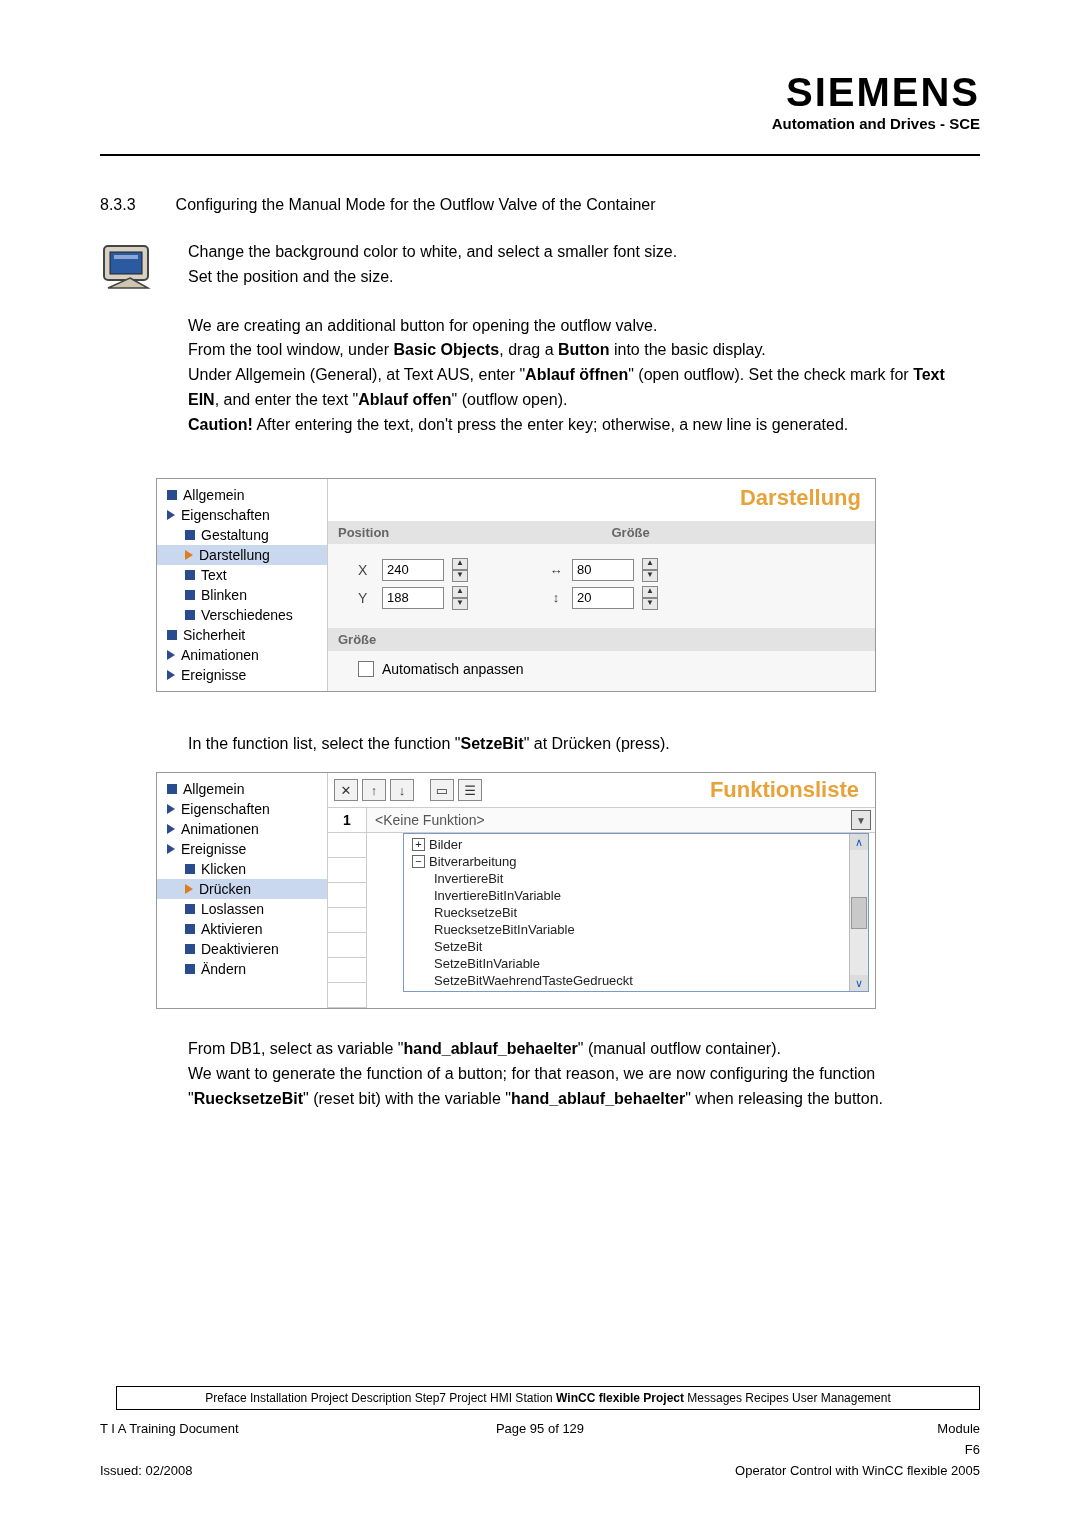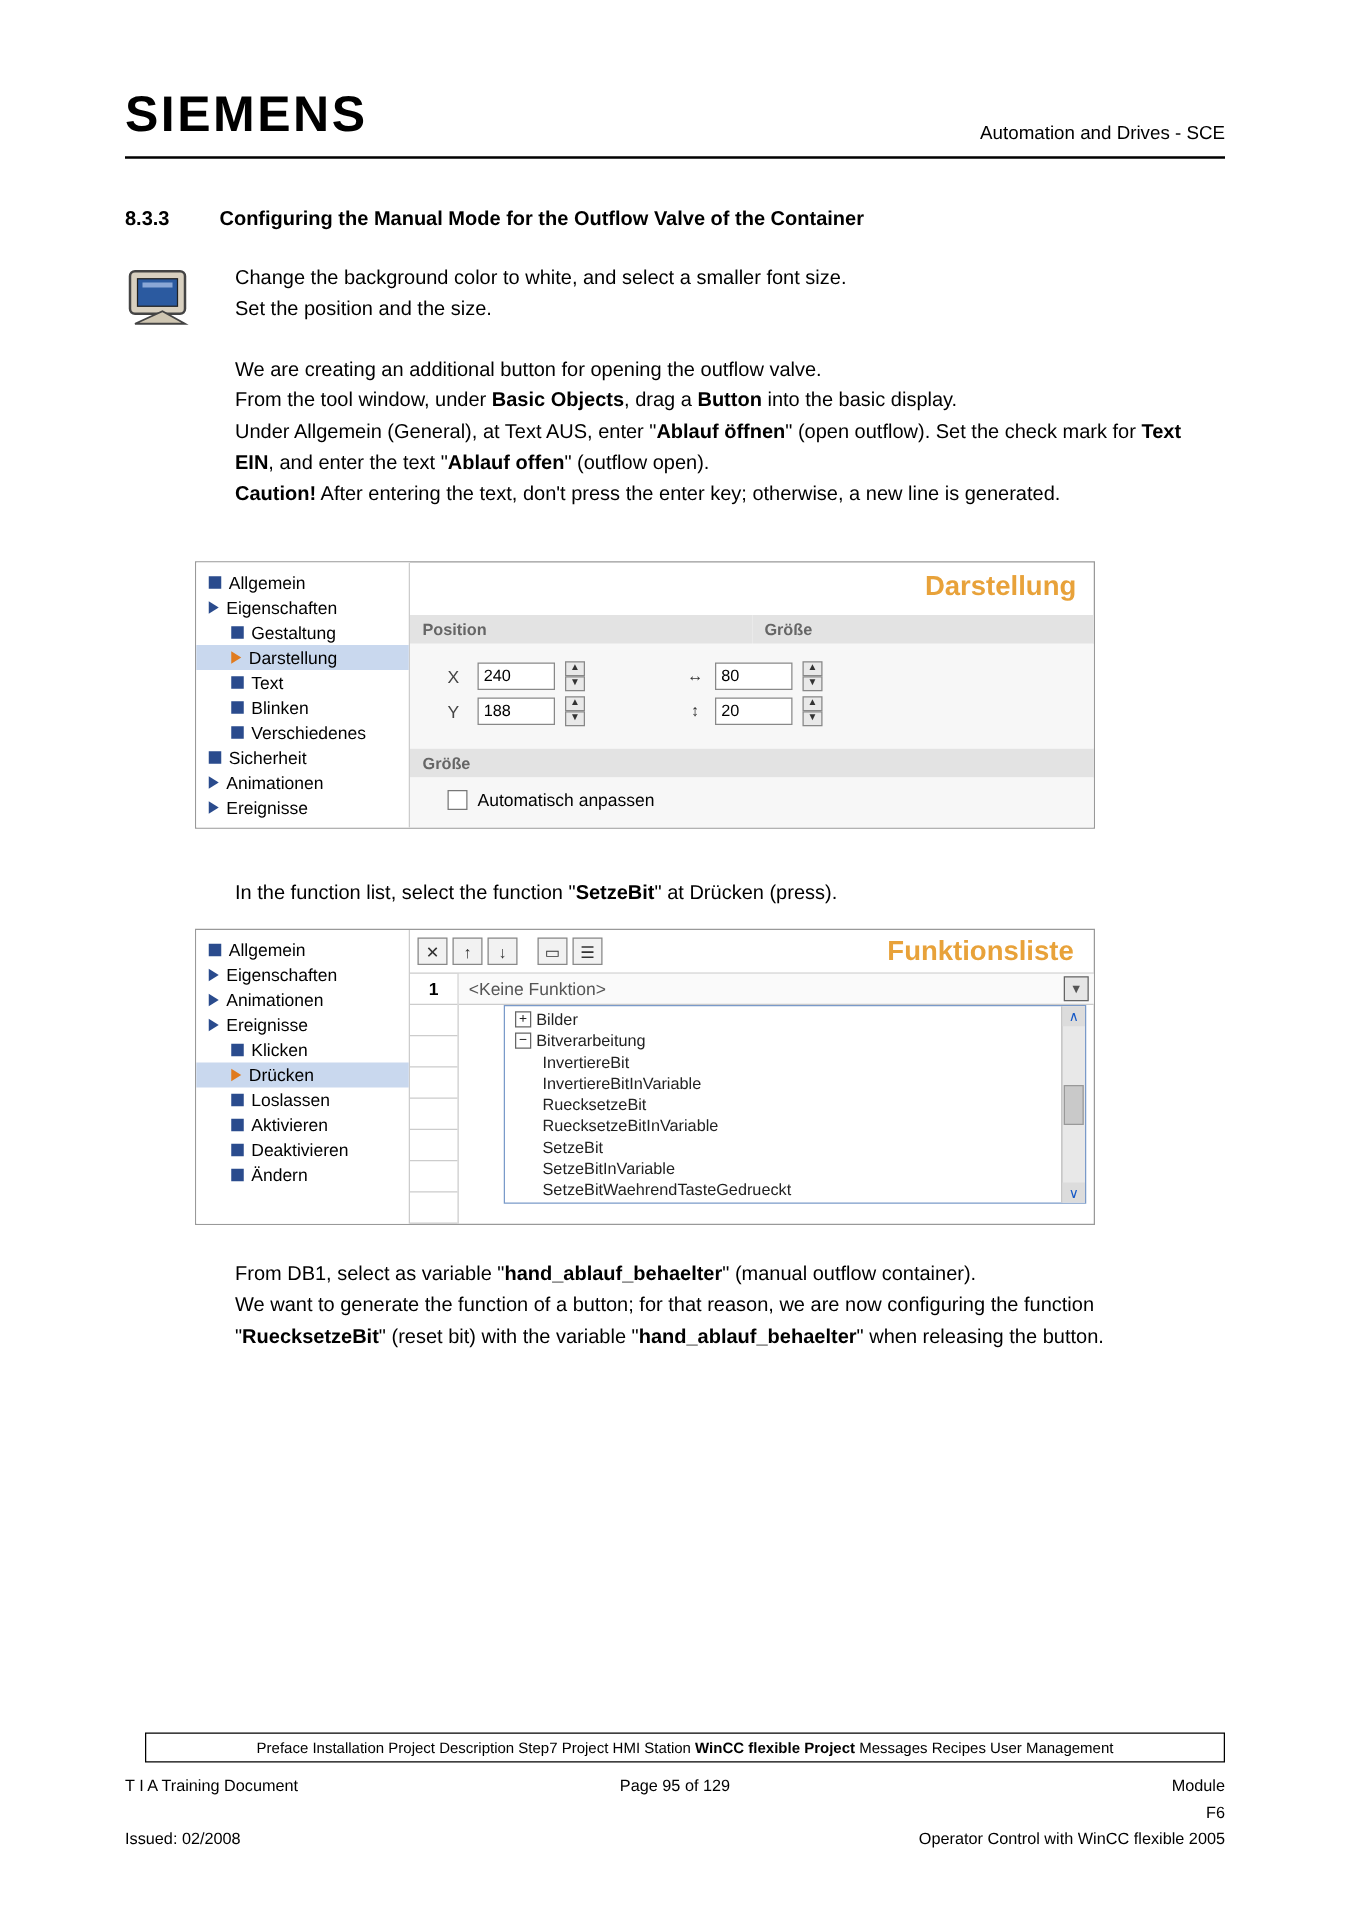--- a/index.html
+++ b/index.html
@@ -13,38 +13,39 @@
     height: 1528px;
     position: relative;
     box-sizing: border-box;
     padding: 70px 100px 40px 100px;
   }
   .hdr {
     display: flex;
     align-items: flex-end;
     justify-content: space-between;
     border-bottom: 2px solid #000;
-    padding-bottom: 10px;
+    padding-bottom: 22px;
     margin-bottom: 40px;
+    flex-direction: column;
   }
   .logo {
     font-family: Arial, sans-serif;
     font-weight: 900;
     font-size: 40px;
     letter-spacing: 2px;
     color: #000;
   }
   .hdr-right {
     font-size: 15px;
+    font-weight: 700;
+  }
+  .section-hdr {
+    display: flex;
+    gap: 40px;
     font-weight: 400;
-  }
-  .section-hdr {
-    display: flex;
-    gap: 40px;
-    font-weight: 700;
     font-size: 16px;
     margin-bottom: 26px;
   }
   .body-row {
     display: flex;
     gap: 32px;
     margin-bottom: 16px;
   }
   .monitor-icon svg { display:block; }
   .body-col {

